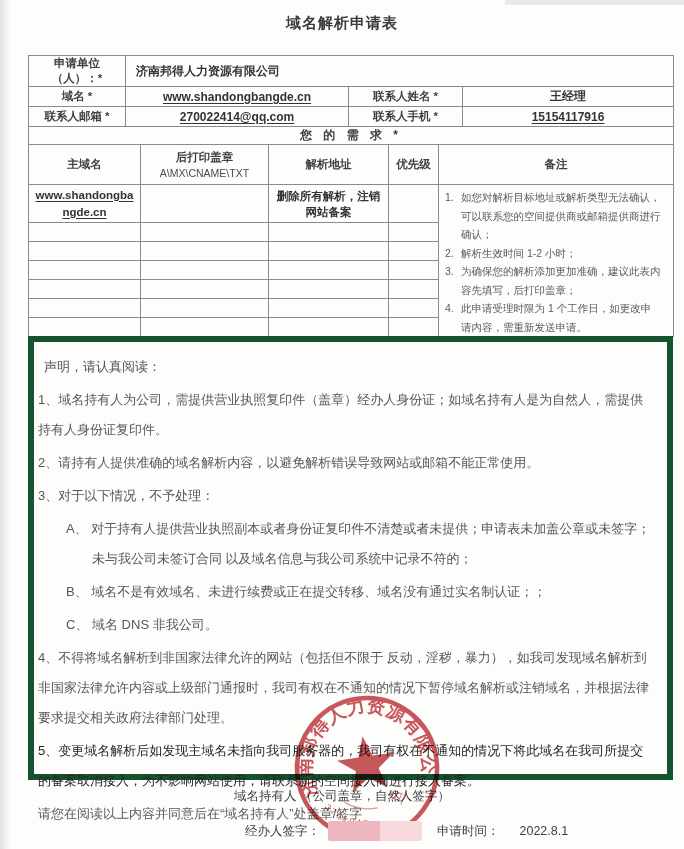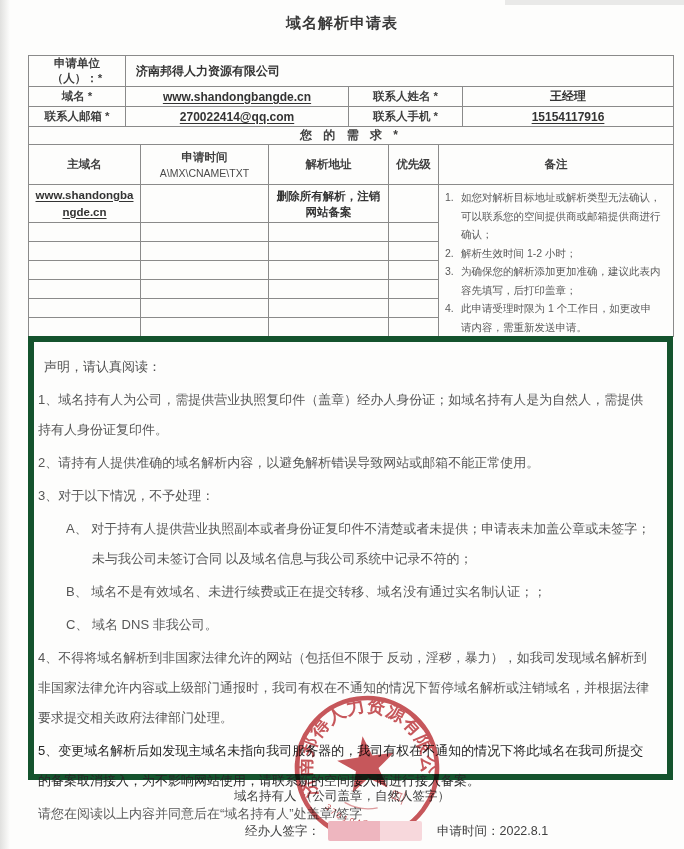--- a/index.html
+++ b/index.html
@@ -56,21 +56,21 @@
   .decl-box p { margin:0 0 3px 0; line-height:30px; }
   .decl-heading { padding-left:6px; color:#4e4e4e; }
   .decl-sub { padding-left:54px; text-indent:-26px; }
   .decl-bold { font-weight:normal; color:#262626; }
   .decl-footer { margin-top:6px; color:#5a5a5a; }
 
   
   .sig-holder { position:absolute; left:234px; top:788px; font-size:12.5px; color:#3f3f3f; }
   .sig-operator { position:absolute; left:245px; top:823px; font-size:12.5px; color:#3f3f3f; }
   .sig-date { position:absolute; left:437px; top:823px; font-size:12.5px; color:#3f3f3f; }
-  .sig-date .val { margin-left:0; }
+  .sig-date .val { margin-left:20px; }
 
   
   .redaction {
     position:absolute; left:328px; top:821px; width:94px; height:20px; z-index:6;
     background:linear-gradient(90deg, #eeb6bf 0%, #eeb6bf 55%, #f7d8dc 55%, #f7d8dc 100%);
     border-radius:2px; filter:blur(.4px);
   }
 
   
   .stamp {
@@ -124,21 +124,21 @@
           <col style="width:112px">
           <col style="width:128px">
           <col style="width:120px">
           <col style="width:50px">
           <col style="width:235px">
         </colgroup>
       <tbody>
           <tr class="hdr">
         <td class="hdr-cell">主域名</td>
         <td class="hdr-cell">
-          <div>申请时间</div>
+          <div>后打印盖章</div>
           <div class="hdr-sub">A\MX\CNAME\TXT</div>
         </td>
         <td class="hdr-cell">解析地址</td>
         <td class="hdr-cell">优先级</td>
         <td class="hdr-cell">备注</td>
       </tr>
       <tr class="filled">
         <td class="cell-domain"><span class="u">www.shandongbangde.cn</span></td>
         <td></td>
         <td class="cell-address">删除所有解析，注销网站备案</td>

